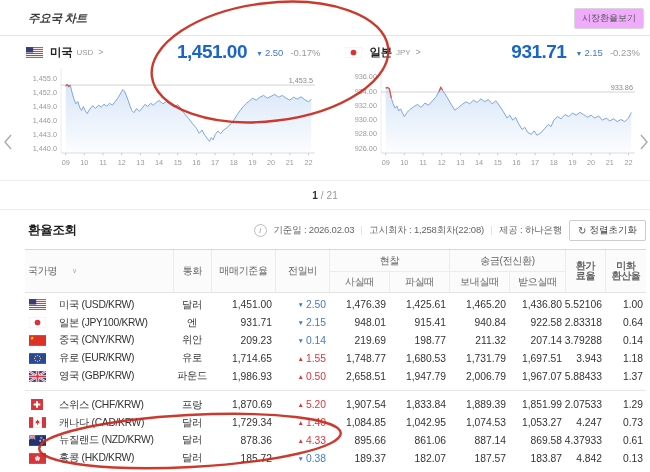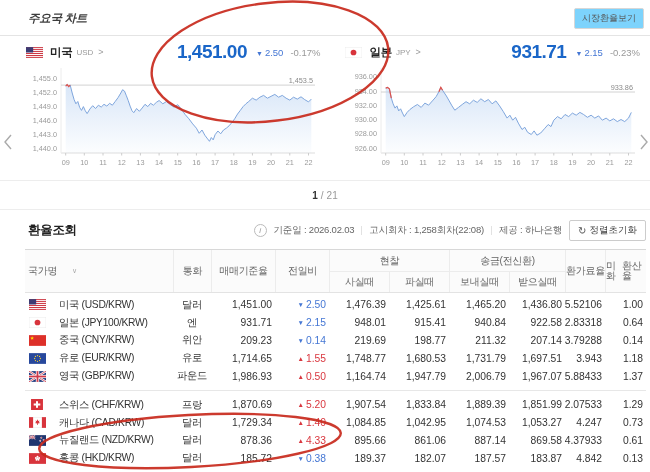--- a/index.html
+++ b/index.html
@@ -2,21 +2,21 @@
 <html><head>
 <meta charset="utf-8">
 <style>
   html,body{margin:0;padding:0;background:#fff;}
   .page{position:relative;width:650px;height:472px;background:#fff;overflow:hidden;
         font-family:"Liberation Sans","DejaVu Sans",sans-serif;color:#333;}
   
   .sec1-head{display:flex;justify-content:space-between;align-items:center;
              padding:8px 6px 6px 28px;border-bottom:1px solid #e4e4e4;}
   .sec1-title{font-size:11.5px;font-weight:bold;color:#3c3c3c;letter-spacing:-0.3px;font-style:italic;}
-  .mkt-btn{font-size:9px;color:#555;border:1px solid #d7d7d7;background:#7dd3fc;
+  .mkt-btn{font-size:9px;color:#555;border:1px solid #d7d7d7;background:#f0abfc;
            padding:3px 7px;border-radius:2px;cursor:pointer;}
   
   .charts-row{display:flex;gap:24px;padding:4px 10px 0 25px;position:relative;}
   .chart-card{flex:1;min-width:0;}
   .cc-head{display:flex;align-items:center;height:24px;gap:4px;cursor:pointer;}
   .cc-name{font-size:11.5px;font-weight:bold;color:#222;letter-spacing:-0.3px;margin-left:3px;}
   .cc-code{font-size:8px;color:#9a9a9a;}
   .cc-arrow{font-size:9px;color:#9a9a9a;margin-left:1px;}
   .cc-price{margin-left:auto;font-size:19px;font-weight:bold;color:#1a66c8;letter-spacing:-0.5px;}
   .cc-chg{font-size:9.5px;color:#4577d4;margin-left:5px;white-space:nowrap;}
@@ -43,21 +43,21 @@
   .vsep{width:1px;height:9px;background:#e2e2e2;}
   .reset-btn{display:flex;align-items:center;gap:3px;font-size:9.5px;color:#444;
              border:1px solid #ccc;background:#fff;padding:3px 8px;border-radius:2px;cursor:pointer;}
   .reset-btn .ric{font-size:10px;color:#555;}
   
   .rates{margin:0 4px 0 25px;width:621px;}
   .grid{display:grid;grid-template-columns:148px 38px 64px 54px 60px 60px 60px 56px 40px 41px;}
   .thead{background:#fbfbfb;border-top:1px solid #d8d8d8;border-bottom:1px solid #e3e3e3;
          grid-auto-rows:21px;font-size:10px;color:#666;letter-spacing:-0.3px;}
   .h{display:flex;align-items:center;justify-content:center;}
-  .h.two{line-height:10px;justify-content:center;}
+  .h.two{flex-direction:column;line-height:10px;justify-content:center;font-weight:bold;}
   .h-country{grid-row:1/3;grid-column:1;justify-content:flex-start;padding-left:3px;gap:15px;cursor:pointer;}
   .h-cur{grid-row:1/3;grid-column:2;}
   .h-rate{grid-row:1/3;grid-column:3;}
   .h-chg{grid-row:1/3;grid-column:4;}
   .h-cashg{grid-row:1;grid-column:5/7;}
   .h-cb{grid-row:2;grid-column:5;border-top:1px solid #ececec;}
   .h-cs{grid-row:2;grid-column:6;border-top:1px solid #ececec;}
   .h-trg{grid-row:1;grid-column:7/9;}
   .h-sd{grid-row:2;grid-column:7;border-top:1px solid #ececec;}
   .h-rc{grid-row:2;grid-column:8;border-top:1px solid #ececec;}
@@ -396,21 +396,21 @@
                 <rect y="4.2" width="19" height="3.6" fill="#fff"></rect>
                 <rect x="8.5" width="2" height="12" fill="#cf3b4a"></rect>
                 <rect y="5" width="19" height="2" fill="#cf3b4a"></rect>
               </svg>
             </span>
             <span>영국 (GBP/KRW)</span>
           </div>
           <div class="c cur">파운드</div>
           <div class="c num">1,986.93</div>
           <div class="c num chg-up"><span class="tri">▲</span>0.50</div>
-          <div class="c num">1,164.74</div>
+          <div class="c num">2,658.51</div>
           <div class="c num">1,947.79</div>
           <div class="c num">2,006.79</div>
           <div class="c num">1,967.07</div>
           <div class="c num">5.88433</div>
           <div class="c num">1.37</div>
         </div>
       </div>
     <div class="group-sep"></div>
     <div class="tbody">
         <div class="grid trow">

